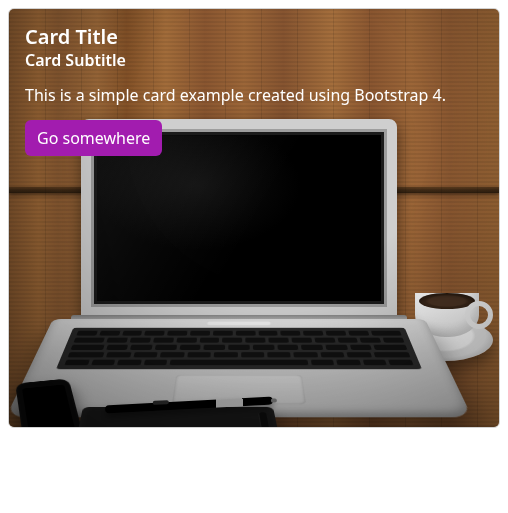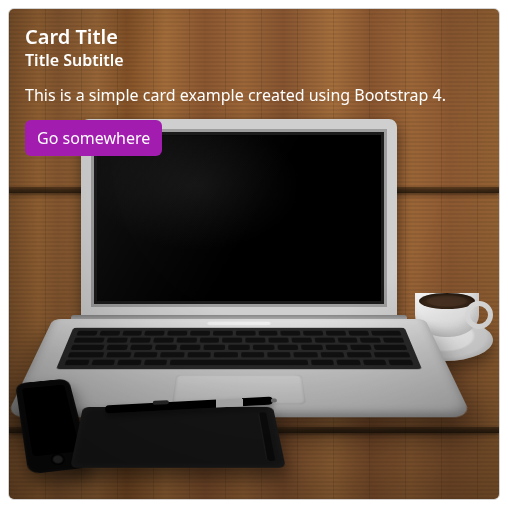--- a/index.html
+++ b/index.html
@@ -6,21 +6,21 @@
     body {
       font-family: system-ui, -apple-system, "Segoe UI", Roboto, "Helvetica Neue", Arial, sans-serif;
       background: #fff;
       width: 508px;
       height: 513px;
       padding: 8px;
     }
     .card {
       position: relative;
       width: 492px;
-      height: 492px;
+      height: 420px;
       border-radius: 6px;
       overflow: hidden;
       border: 1px solid rgba(0,0,0,0.175);
     }
     .card-bg {
       position: absolute;
       inset: 0;
     }
     
     .wood {
@@ -311,17 +311,17 @@
 
       <div class="phone"></div>
       <div class="notebook"></div>
       <div class="pen"></div>
     </div>
     <div class="vignette"></div>
   </div>
 
   <div class="card-body">
     <h5 class="card-title">Card Title</h5>
-    <h6 class="card-subtitle">Title Subtitle</h6>
+    <h6 class="card-subtitle">Card Subtitle</h6>
     <p class="card-text">This is a simple card example created using Bootstrap 4.</p>
     <button class="btn">Go somewhere</button>
   </div>
 </div>
 
 </body></html>

